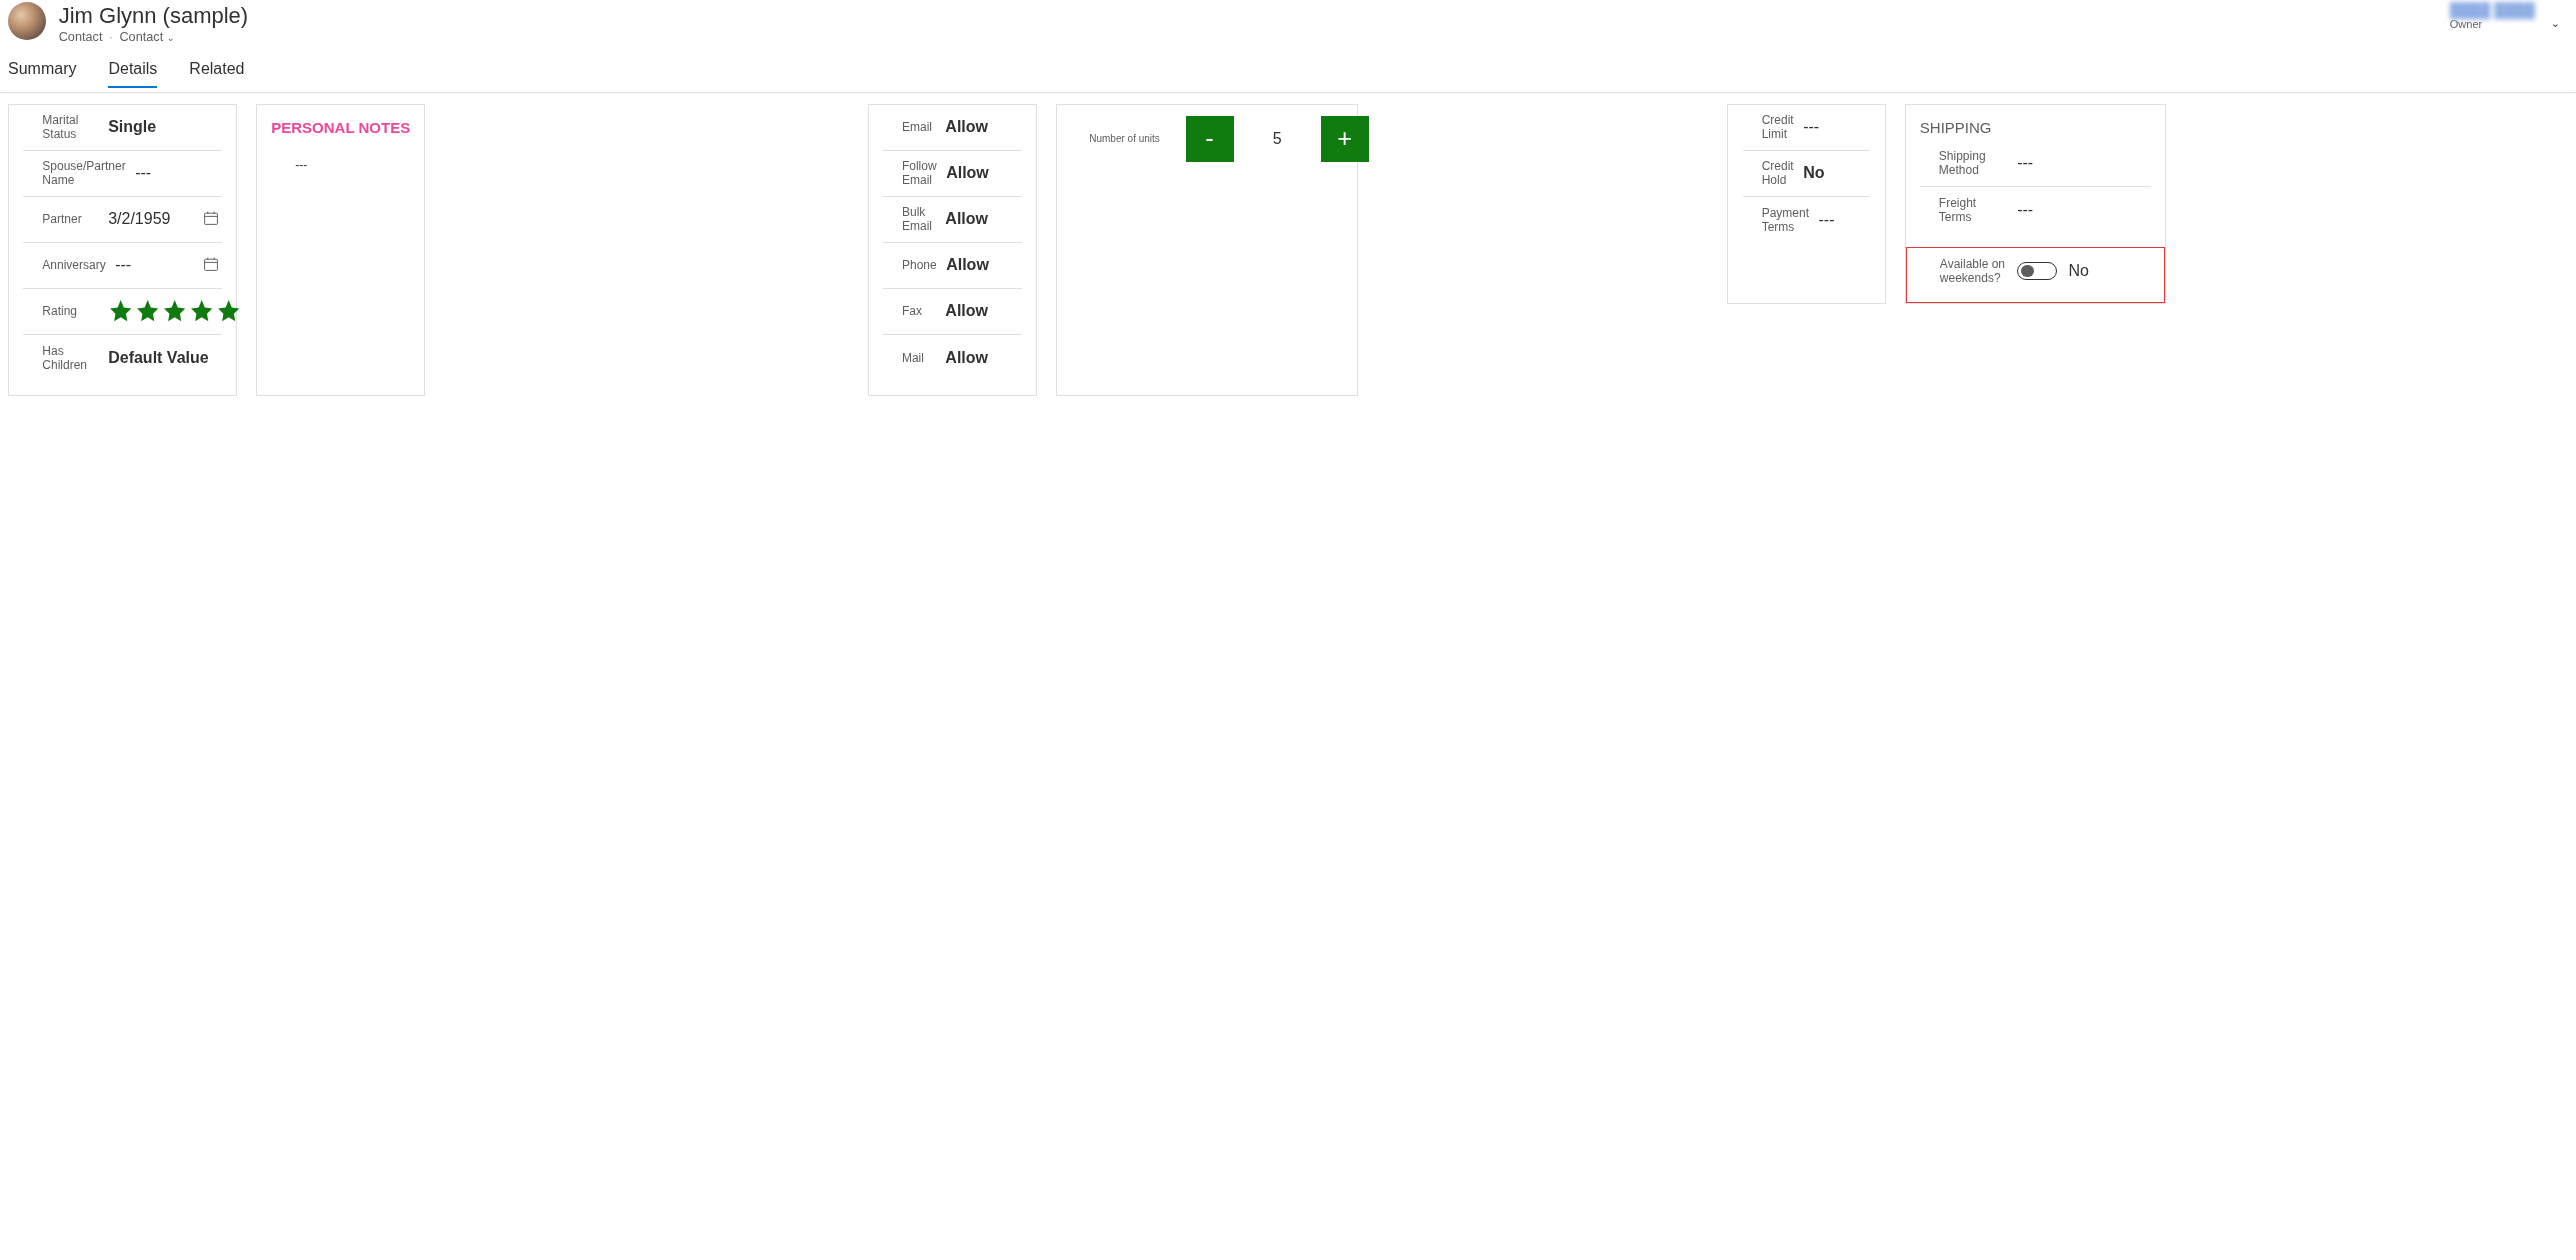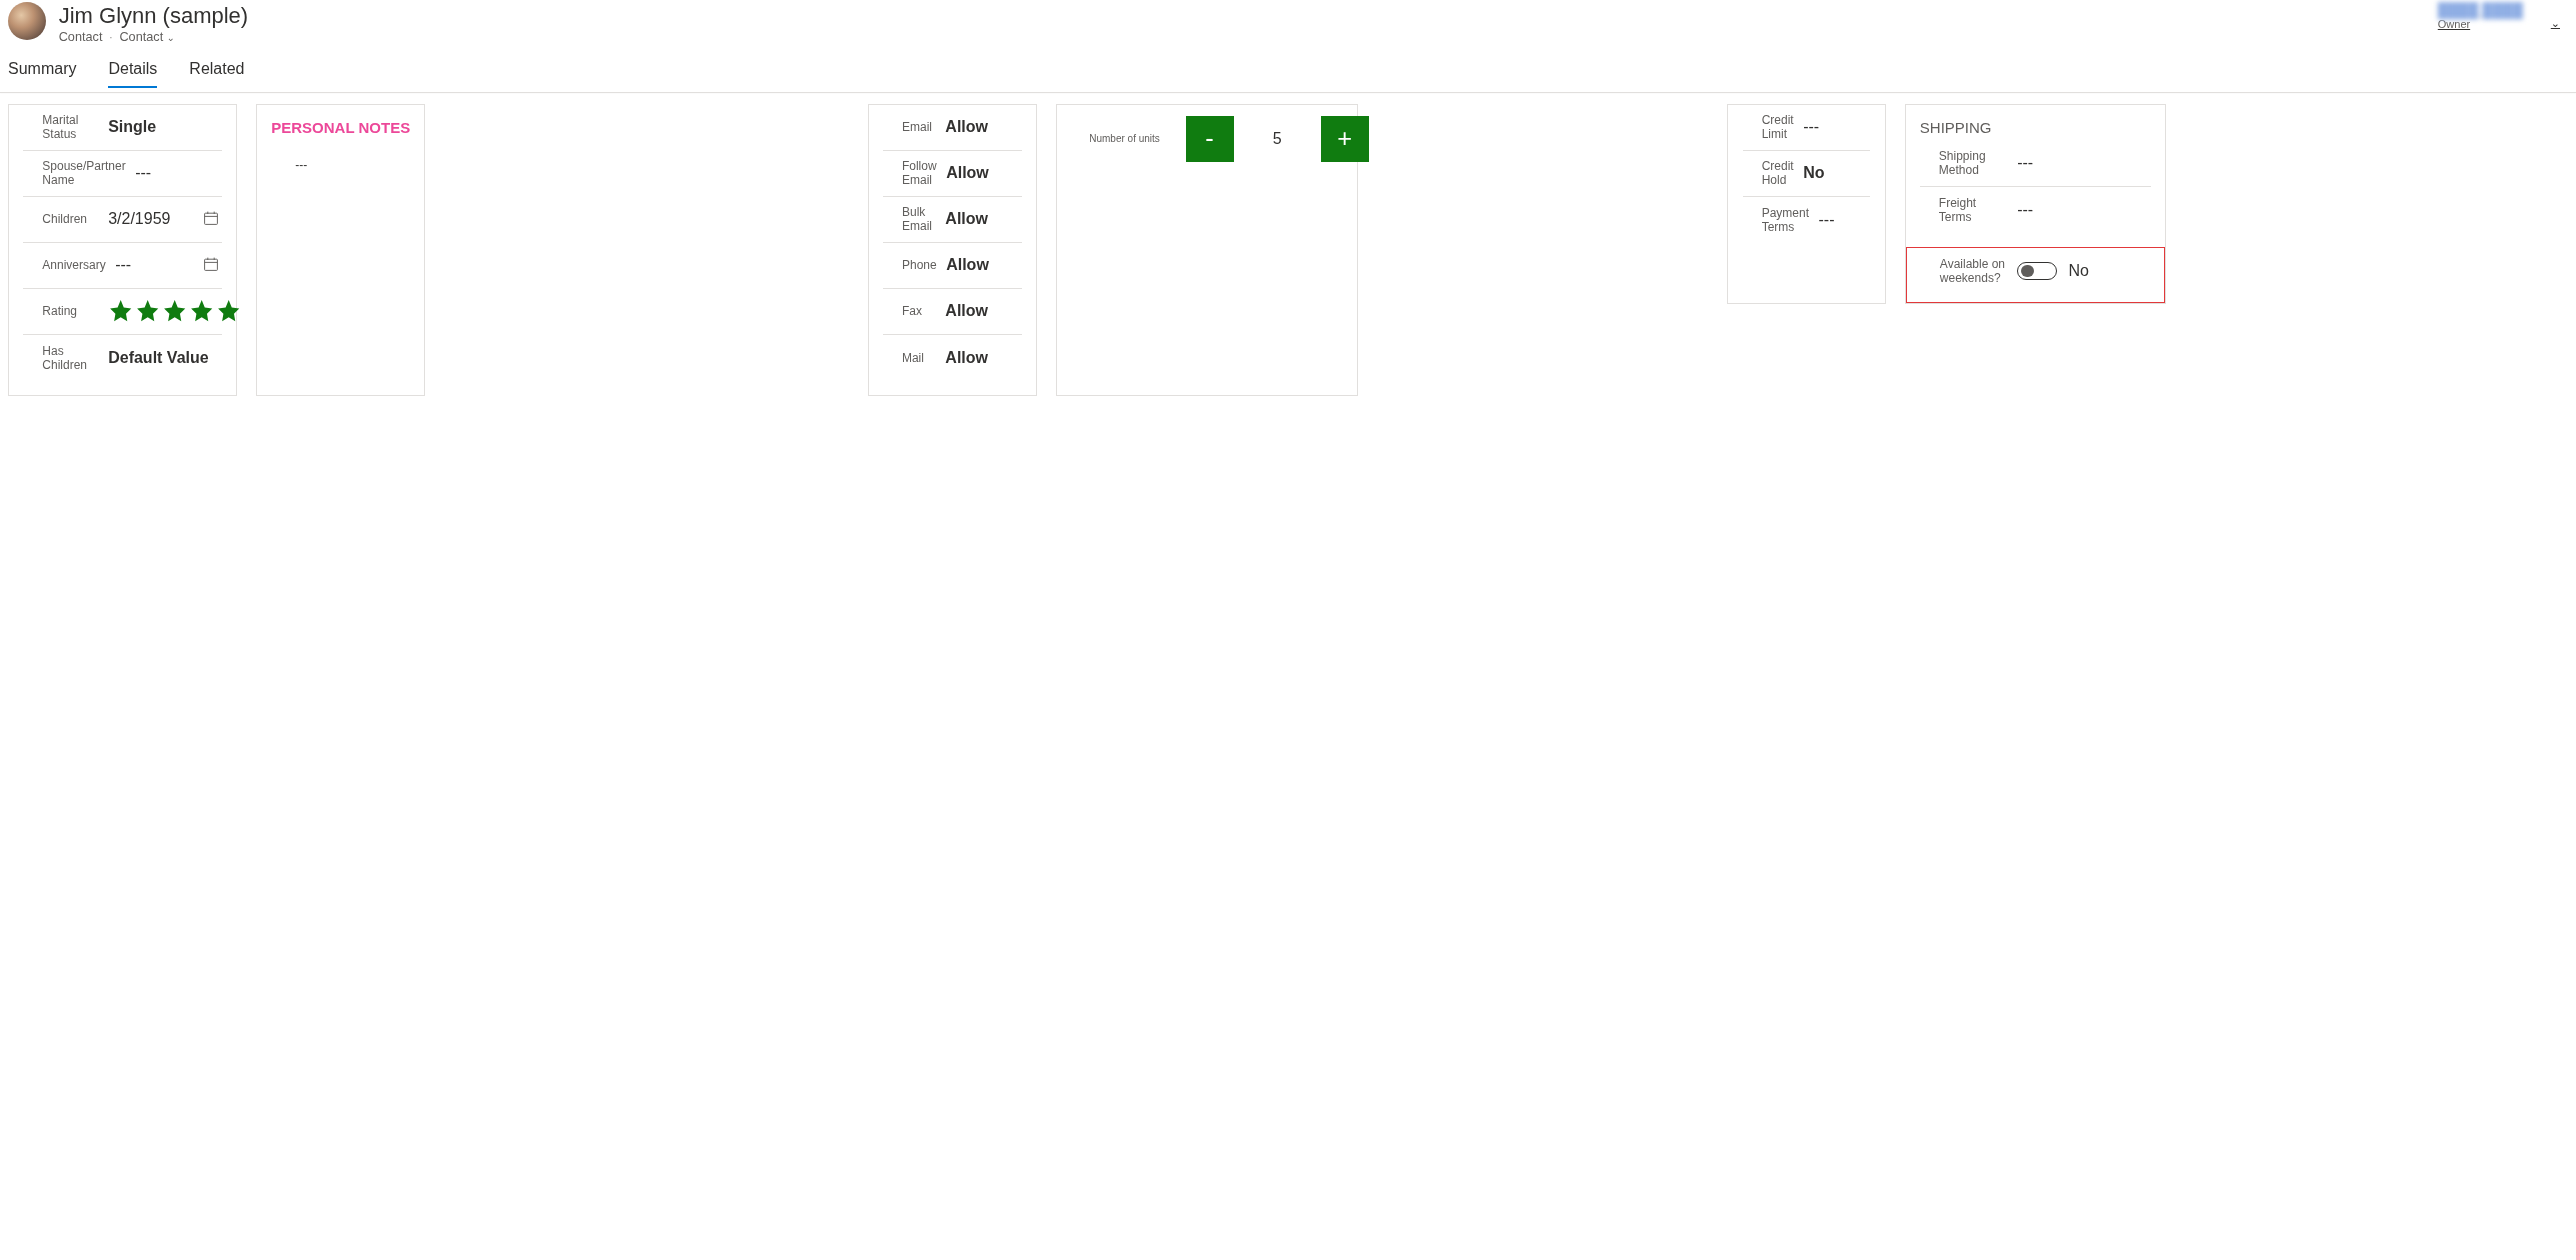--- a/index.html
+++ b/index.html
@@ -37,23 +37,22 @@
     color: #605e5c;
     display: flex;
     align-items: center;
     gap: 6.4px;
   }
   .breadcrumb .sep { color: #a19f9d; }
   .breadcrumb .chev { font-size: 9.5px; color: #605e5c; }
   .owner-block {
     display: flex;
     align-items: flex-end;
-    gap: 28px;
+    gap: 16px;
     padding-right: 8px;
-    text-decoration: underline;
   }
   .owner-meta { text-align: left; }
   .owner-name {
     color: #8faee4;
     filter: blur(2.4px);
     font-weight: 600;
     font-size: 14.3px;
     user-select: none;
   }
   .owner-label {
@@ -270,21 +269,21 @@
     <div class="card">
       <div class="field">
         <div class="field-label">Marital Status</div>
         <div class="field-value bold">Single</div>
       </div>
       <div class="field">
         <div class="field-label">Spouse/Partner Name</div>
         <div class="field-value">---</div>
       </div>
       <div class="field">
-        <div class="field-label">Children</div>
+        <div class="field-label">Partner</div>
         <div class="field-value">3/2/1959</div>
         <div class="field-icon">
           <svg width="16" height="16" viewBox="0 0 20 20" fill="none" stroke="currentColor" stroke-width="1.2">
               <rect x="2" y="4" width="16" height="14" rx="1"></rect>
               <line x1="2" y1="8" x2="18" y2="8"></line>
               <line x1="6" y1="2" x2="6" y2="5"></line>
               <line x1="14" y1="2" x2="14" y2="5"></line>
             </svg>
         </div>
       </div>

